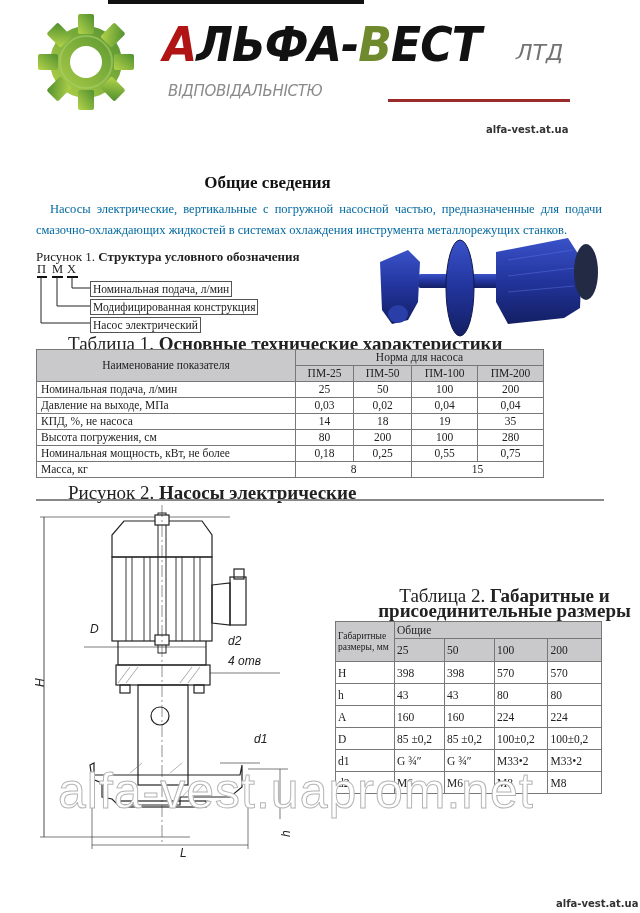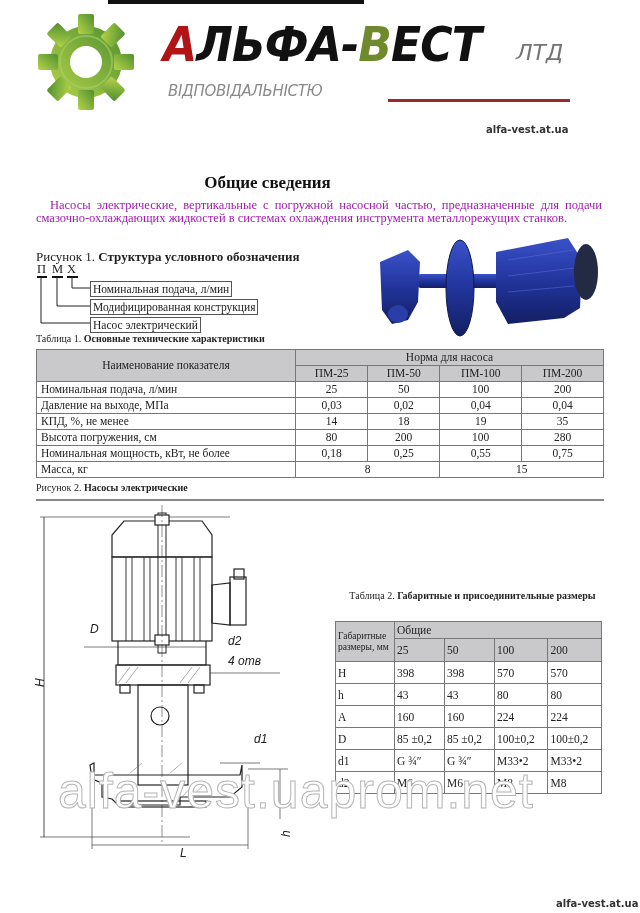--- a/index.html
+++ b/index.html
@@ -9,29 +9,29 @@
   .logo-gear { left:36px; top:10px; width:100px; height:100px; }
   .logo-title { left:163px; top:14px; font-family:"DejaVu Sans", sans-serif; font-weight:bold; font-size:48px; letter-spacing:-1px; line-height:60px; transform:scaleX(0.92); transform-origin:left top; font-style:italic; }
   .logo-title .a { color:#b01414; }
   .logo-title .b { color:#6f8a2c; }
   .logo-title .k { color:#111; }
   .logo-suffix { left:516px; top:40px; font-family:"DejaVu Sans", sans-serif; font-size:22px; color:#737373; font-style:italic; }
   .logo-underline { left:388px; top:99px; width:182px; height:3px; background:#9b2a2a; }
   .logo-sub { left:168px; top:82px; font-family:"DejaVu Sans", sans-serif; font-size:15px; line-height:19px; color:#8a8a8a; font-style:italic; letter-spacing:-0.3px; }
   .site-top { left:486px; top:124px; font-size:10px; font-weight:bold; color:#333; font-family:"DejaVu Sans", sans-serif; }
   .h1 { left:0; width:535px; text-align:center; top:173px; font-size:17px; font-weight:bold; color:#111; }
-  .intro { left:36px; top:199px; width:566px; font-size:12.5px; line-height:13px; text-align:justify; color:#a21caf; }
+  .intro { left:36px; top:199px; width:566px; font-size:12.5px; line-height:21px; text-align:justify; color:#0369a1; }
   .intro::first-line { }
   .fig1 { left:36px; top:249px; font-size:13px; }
   .fig1 b { font-weight:bold;text-align:right; }
   .bx { position:absolute; border:1px solid #555; font-size:11.5px; padding:0 2px; line-height:14px; background:#fff; white-space:nowrap; }
   .photo { left:368px; top:232px; width:232px; height:108px; }
-  .tcap { font-size:10px; }
+  .tcap { font-size:19px;margin-left:32px; }
   table { border-collapse:collapse; font-family:"Liberation Serif", serif; }
-  .t1 { position:absolute; left:36px; top:349px; width:568px; font-size:11.5px; }
+  .t1 { position:absolute; left:36px; top:349px; width:508px; font-size:11.5px; }
   .t1 td, .t1 th { border:1px solid #777; padding:0 4px; height:15px; line-height:15px; font-weight:normal; }
   .t1 th { background:#c9c9cc; }
   .t1 td.c { text-align:center; }
   .t2 { position:absolute; left:335px; top:621px; width:267px; font-size:11.5px; }
   .t2 td, .t2 th { border:1px solid #777; text-align:left; font-weight:normal; padding:0 2px; }
   .t2 th { background:#c9c9cc; }
   .t2 td { height:21px; }
   .hr2 { left:36px; top:499px; width:568px; height:2px; background:#888; }
   .drawing { left:30px; top:505px; width:300px; height:360px; }
   .wm { left:58px; top:762px; font-family:"Liberation Sans", sans-serif; font-size:50px; color:#fff; -webkit-text-stroke:1px #b5b5b5; letter-spacing:1px; }
@@ -144,21 +144,21 @@
         <td class="c">200</td>
       </tr>
       <tr>
         <td>Давление на выходе, МПа</td>
         <td class="c">0,03</td>
         <td class="c">0,02</td>
         <td class="c">0,04</td>
         <td class="c">0,04</td>
       </tr>
       <tr>
-        <td>КПД, %, не менее</td>
+        <td>КПД, %, не насоса</td>
         <td class="c">14</td>
         <td class="c">18</td>
         <td class="c">19</td>
         <td class="c">35</td>
       </tr>
       <tr>
         <td>Высота погружения, см</td>
         <td class="c">80</td>
         <td class="c">200</td>
         <td class="c">100</td>

